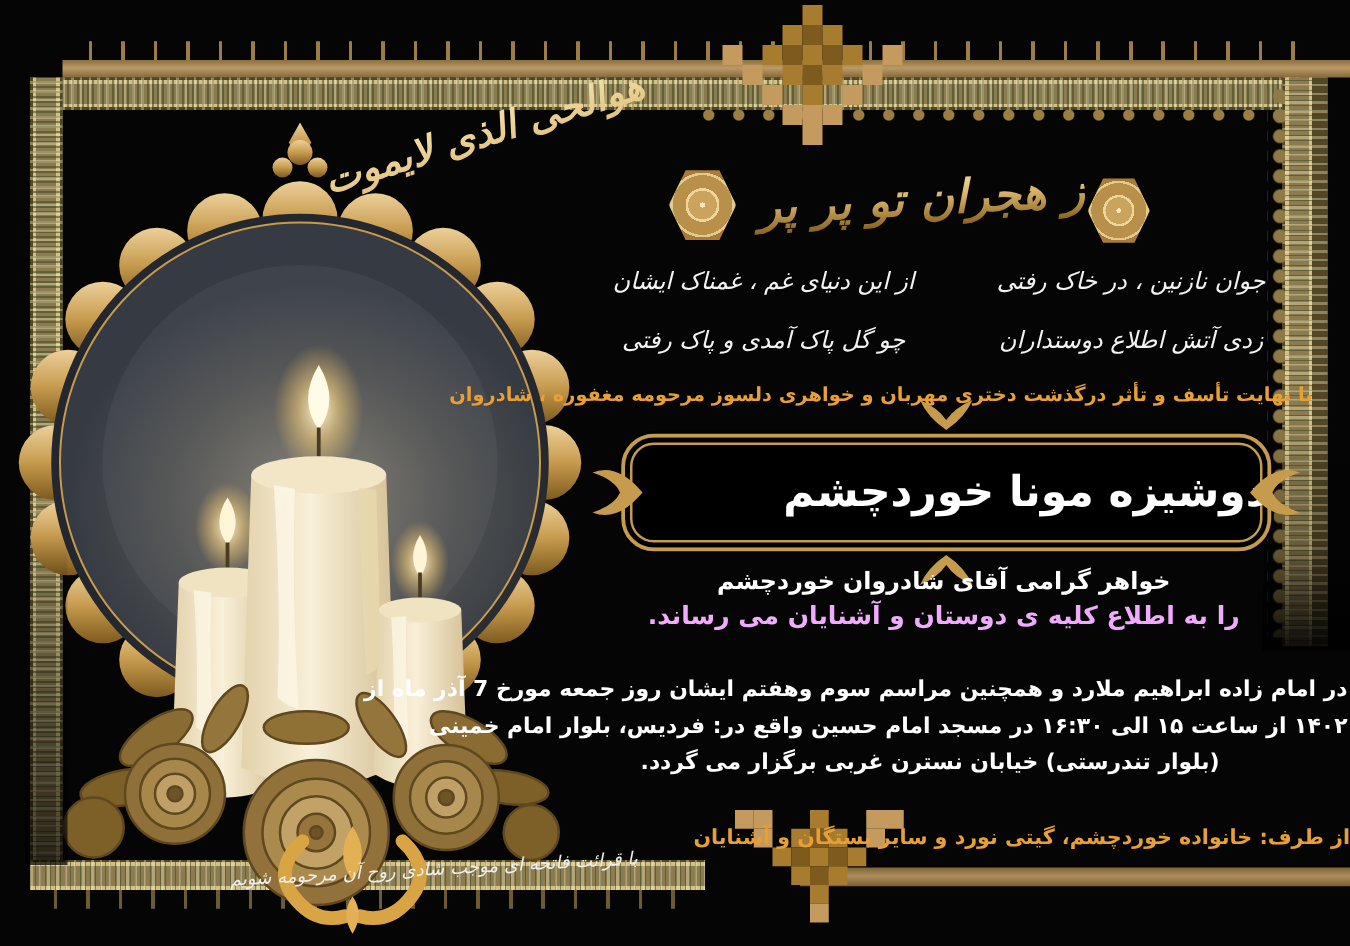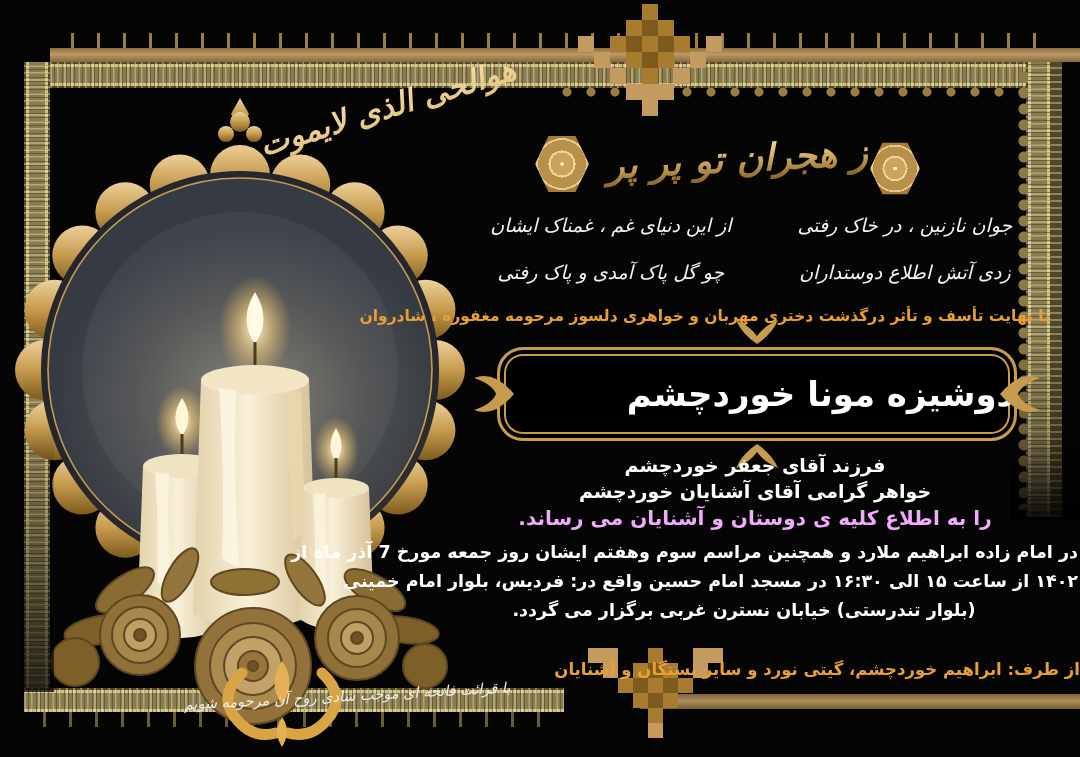--- a/index.html
+++ b/index.html
@@ -299,32 +299,31 @@
     <svg class="flourish" style="left:234px;top:-34px;width:46px;height:30px;" viewBox="0 0 46 30">
       <path d="M23 28 Q8 18 2 4 Q16 10 23 20 Q30 10 44 4 Q38 18 23 28" fill="#c79b4e"></path>
     </svg>
     <svg class="flourish" style="left:234px;bottom:-34px;width:46px;height:30px;transform:scaleY(-1);" viewBox="0 0 46 30">
       <path d="M23 28 Q8 18 2 4 Q16 10 23 20 Q30 10 44 4 Q38 18 23 28" fill="#c79b4e"></path>
     </svg>
     <div class="name-text">دوشیزه مونا خوردچشم</div>
   </div>
 
   <div class="abs relation-block" style="z-index:3;">
-    <div class="relation-line">فرزند آقای جعفر خوردچشم</div>
-    <div class="relation-line">خواهر گرامی آقای آشنایان خوردچشم</div>
+    <div class="relation-line">خواهر گرامی آقای شادروان خوردچشم</div>
     <div class="notice-line">را به اطلاع کلیه ی دوستان و آشنایان می رساند.</div>
   </div>
 
   <div class="abs body-block" style="z-index:3;">
     <div class="body-line">در امام زاده ابراهیم ملارد و همچنین مراسم سوم وهفتم ایشان روز جمعه مورخ 7 آذر ماه از</div>
     <div class="body-line">۱۴۰۲ از ساعت ۱۵ الی ۱۶:۳۰ در مسجد امام حسین واقع در: فردیس، بلوار امام خمینی</div>
     <div class="body-line">(بلوار تندرستی) خیابان نسترن غربی برگزار می گردد.</div>
   </div>
 
   <div class="abs from-wrap" style="z-index:3;">
-    <span style="color:#e89f35;font-size:16.5px;font-weight:bold;white-space:nowrap;">از طرف: ابراهیم خوردچشم، گیتی نورد و سایر بستگان و آشنایان</span>
+    <span style="color:#e89f35;font-size:16.5px;font-weight:bold;white-space:nowrap;">از طرف: خانواده خوردچشم، گیتی نورد و سایر بستگان و آشنایان</span>
   </div>
 
   <div class="abs calli-footer" style="z-index:4;">با قرائت فاتحه ای موجب شادی روح آن مرحومه شویم</div>
 
   <div class="abs fade fade-right" style="z-index:2;"></div>
   <div class="abs fade-left" style="z-index:2;"></div>
 </div>
 
 </body></html>

